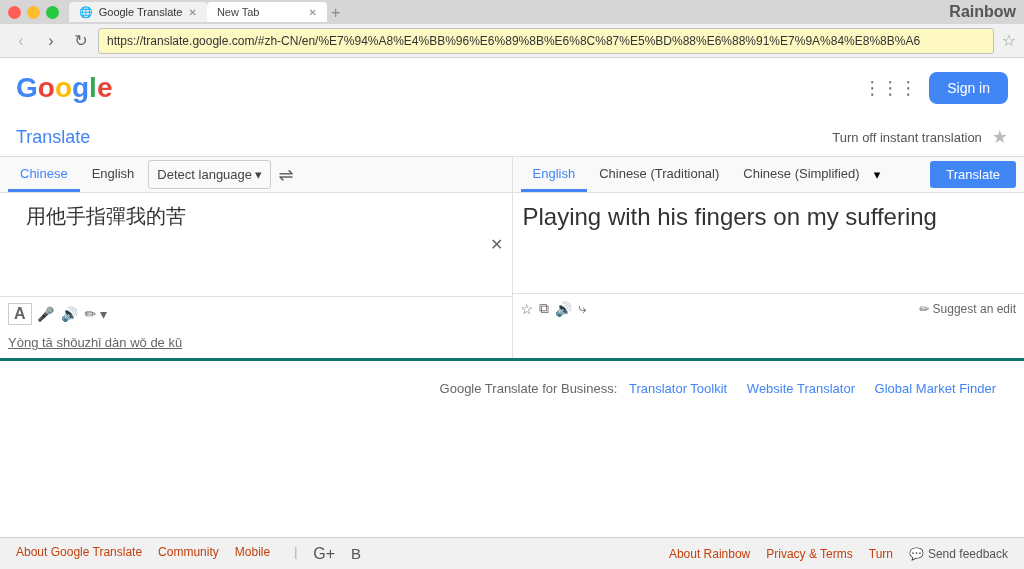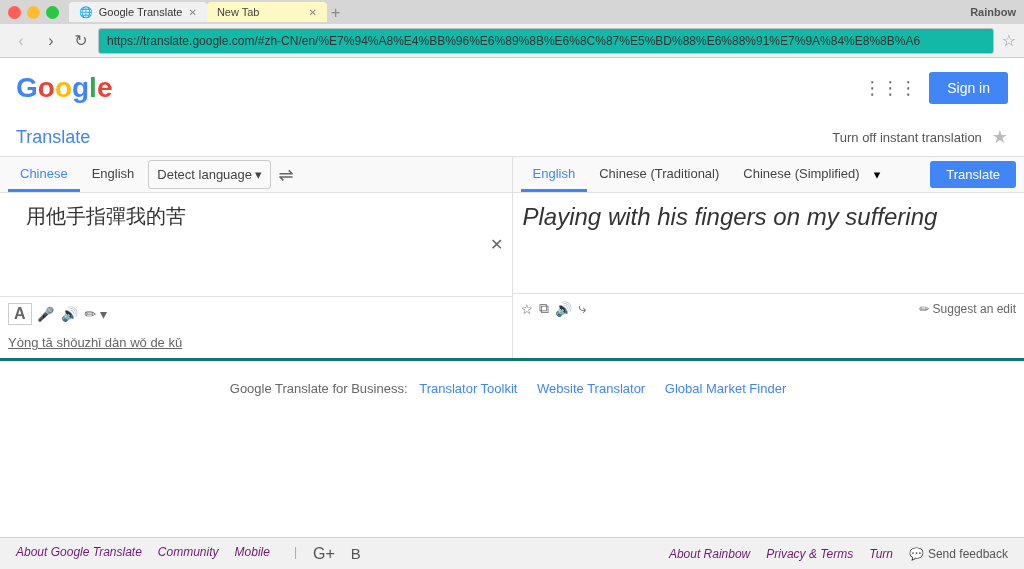--- a/index.html
+++ b/index.html
@@ -20,28 +20,28 @@
     .window-controls { display: flex; gap: 6px; align-items: center; }
     .wc-btn {
       width: 13px; height: 13px; border-radius: 50%; border: none; cursor: pointer;
     }
     .wc-close { background: #ff5f57; }
     .wc-min { background: #febc2e; }
     .wc-max { background: #28c840; }
     .tabs-bar { display: flex; align-items: flex-end; gap: 0; flex: 1; margin: 0 10px; }
     .tab {
       display: flex; align-items: center; height: 20px; padding: 0 10px; font-size: 11px;
-      border-radius: 4px 4px 0 0; background: #fef9c3; color: #444; gap: 6px; cursor: pointer;
+      border-radius: 4px 4px 0 0; background: #ffffff; color: #444; gap: 6px; cursor: pointer;
       min-width: 120px; max-width: 200px; position: relative;
     }
     .tab.active { background: #f1f1f1; color: #333; }
     .tab-close { margin-left: auto; font-size: 10px; color: #888; cursor: pointer; }
     .tab-new { background: none; border: none; font-size: 16px; color: #888; cursor: pointer; margin-left: 4px; }
     .rainbow-label {
-      font-size: 11px; color: #555; font-weight: bold; margin-left: auto;
+      font-size: 16px; color: #555; font-weight: bold; margin-left: auto;
     }
 
     
     .nav-bar {
       background: #f1f1f1;
       height: 34px;
       display: flex;
       align-items: center;
       padding: 0 8px;
       gap: 4px;
@@ -53,21 +53,21 @@
       border-radius: 50%;
     }
     .nav-btn.disabled { color: #bbb; cursor: default; }
     .address-bar {
       flex: 1;
       height: 26px;
       border: 1px solid #c0c0c0;
       border-radius: 3px;
       padding: 0 8px;
       font-size: 12px;
-      background: #14b8a6;
+      background: #fef9c3;
       color: #333;
     }
     .nav-star { background: none; border: none; cursor: pointer; font-size: 16px; color: #999; margin-left: 4px; }
 
     
     .main-content { background: #fff; padding: 0; }
 
     
     .google-header {
       display: flex;
@@ -82,21 +82,21 @@
     .g-red { color: #ea4335; }
     .g-yellow { color: #fbbc05; }
     .g-green { color: #34a853; }
 
     .header-right { display: flex; align-items: center; gap: 12px; }
     .apps-icon { cursor: pointer; color: #666; font-size: 18px; }
     .sign-in-btn {
       background: #4285f4;
       color: #fff;
       border: none;
-      border-radius: 3px;
+      border-radius: 8px;
       padding: 8px 18px;
       font-size: 14px;
       font-weight: 500;
       cursor: pointer;
     }
 
     
     .translate-bar {
       display: flex;
       align-items: center;
@@ -173,21 +173,20 @@
       position: absolute; top: 42px; right: 8px;
       background: none; border: none; cursor: pointer; font-size: 16px; color: #666;
     }
 
     .target-text {
       padding: 10px;
       font-size: 24px;
       color: #333;
       min-height: 100px;
       font-weight: 300;
-      font-style: italic;
     }
 
     .source-tools {
       display: flex; align-items: center; gap: 6px; padding: 6px 8px;
       border-top: 1px solid #e0e0e0;
     }
     .tool-btn { background: none; border: none; cursor: pointer; font-size: 14px; color: #666; }
 
     .target-tools {
       display: flex; align-items: center; gap: 6px; padding: 6px 8px;
@@ -197,21 +196,21 @@
 
     .romanization {
       padding: 4px 8px 8px 8px;
       font-size: 13px;
       color: #666;
       text-decoration: underline;
     }
 
     
     .for-business {
-      text-align: center;
+      text-align: right;
       padding: 20px;
       color: #666;
       font-size: 13px;
     }
     .for-business a { color: #4285f4; text-decoration: none; margin: 0 8px; }
 
     .footer-bar {
       position: fixed;
       bottom: 0;
       width: 1024px;
@@ -220,21 +219,21 @@
       display: flex;
       align-items: center;
       justify-content: space-between;
       padding: 0 16px;
       height: 32px;
       font-size: 12px;
       color: #555;
     }
     .footer-left { display: flex; gap: 16px; }
     .footer-right { display: flex; align-items: center; gap: 16px; }
-    .footer-link { color: #701a75; text-decoration: none; cursor: pointer; font-style: italic; }
+    .footer-link { color: #c2410c; text-decoration: none; cursor: pointer; }
     .feedback-btn {
       display: flex; align-items: center; gap: 4px;
       background: none; border: none; font-size: 12px; color: #555; cursor: pointer;
       font-weight: 500;
     }
   </style>
 </head>
 <body>
 
 <div class="browser-frame">

